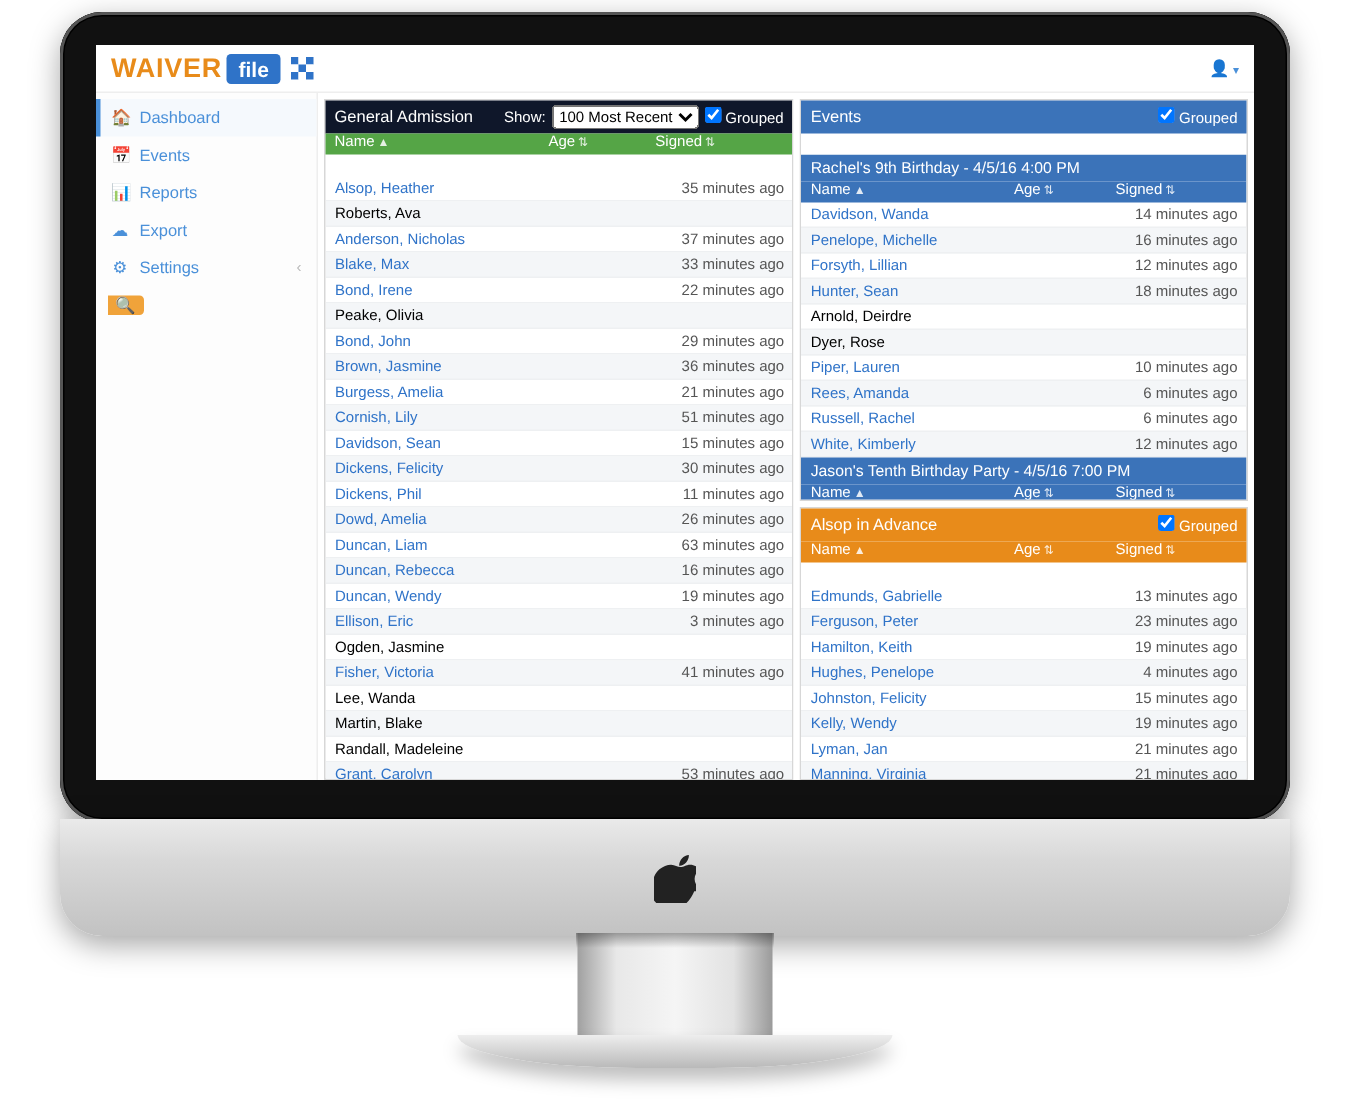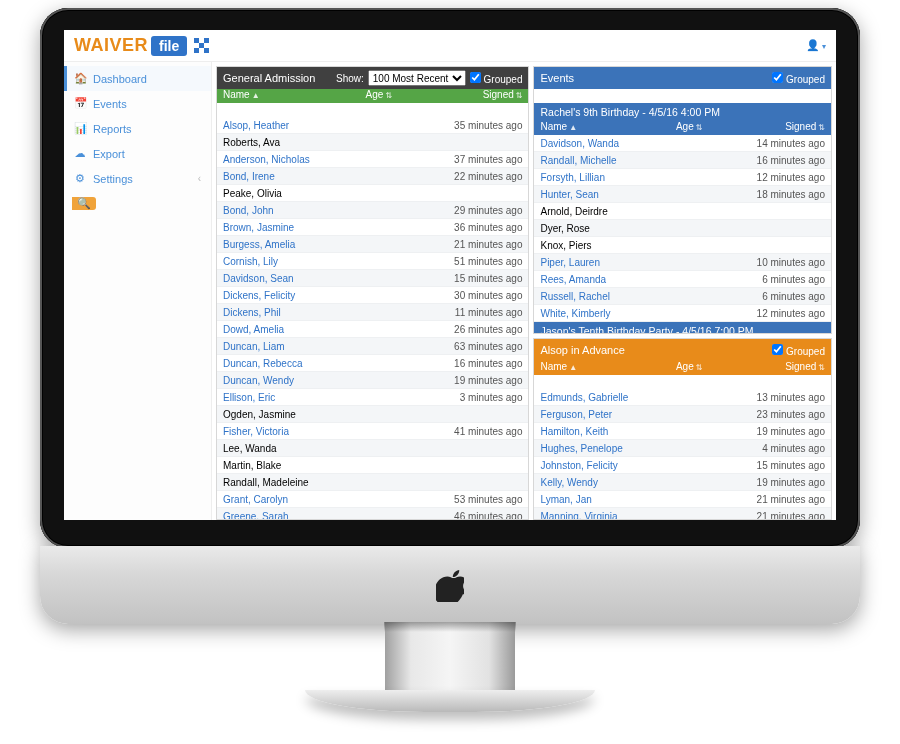--- a/index.html
+++ b/index.html
@@ -37,33 +37,33 @@
 .sidebar-search input { flex:1; border:1px solid #ddd; border-radius:3px 0 0 3px; padding:4px 6px; font-size:10px; outline:none; }
 .sidebar-search button { background:#f0a33a; border:none; color:#fff; width:24px; border-radius:0 3px 3px 0; cursor:pointer; font-size:11px; }
 
 .main { flex:1; display:flex; gap:4px; padding:4px 4px 0 4px; overflow:hidden; }
 .col { display:flex; flex-direction:column; gap:4px; overflow:hidden; }
 .col-left { flex:1.05; } .col-right { flex:1; }
 
 .panel { border:1px solid #d7d7d7; display:flex; flex-direction:column; min-height:0; background:#fff; }
 .panel.fill { flex:1; min-height:0; }
 .panel-head { display:flex; align-items:center; padding:3px 6px; color:#fff; font-size:11px; height:22px; }
-.panel-head.green { background:#404040; }
+.panel-head.green { background:#0f172a; }
 .panel-head.blue { background:#3b73b9; }
 .panel-head.orange { background:#e88b1a; }
 .panel-title { font-weight:500; flex:1; }
 .panel-ctrl { display:flex; align-items:center; gap:4px; font-size:10px; }
 .panel-ctrl select { font-size:10px; height:16px; }
 .panel-ctrl input[type=checkbox] { width:11px; height:11px; }
 .sub-head { background:#3b73b9; color:#fff; font-size:10.5px; padding:3px 6px; height:18px; display:flex; align-items:center; }
 .cols-head { display:flex; align-items:center; font-size:10px; background:inherit; color:#fff; padding:0 6px 3px 6px; }
 .cols-head.green{background:#55a546;} .cols-head.blue{background:#3b73b9;} .cols-head.orange{background:#e88b1a;}
 .col-h { cursor:pointer; }
 .col-h .sort { font-size:8px; margin-left:2px; opacity:.85; }
-.col-name { flex:2; } .col-age { flex:1; } .col-signed { flex:1.2; text-align:right; }
+.col-name { flex:2; } .col-age { flex:1; } .col-signed { flex:1.2; }
 
 .rows { overflow:auto; flex:1;margin-top:14px; }
 .row { display:flex; font-size:10px; padding:2.5px 6px; border-bottom:1px solid #eef0f2; }
 .row:nth-child(even){ background:#f4f6f8; }
 .row a { color:#2f73c8; text-decoration:none; }
 .row .rn { flex:2; } .row .ra { flex:1; } .row .rs { flex:1.2; text-align:right; color:#555; }
 
 
 .rows::-webkit-scrollbar{width:0;}
 </style>
@@ -150,20 +150,25 @@
                     <span class="rn"><span>Roberts, Ava</span></span>
                     <span class="ra"></span>
                     <span class="rs"></span>
                   </div>
                   <div class="row">
                     <span class="rn"><a href="#">Anderson, Nicholas</a></span>
                     <span class="ra"></span>
                     <span class="rs">37 minutes ago</span>
                   </div>
                   <div class="row">
+                    <span class="rn"><a href="#">Blake, Max</a></span>
+                    <span class="ra"></span>
+                    <span class="rs">33 minutes ago</span>
+                  </div>
+                  <div class="row">
                     <span class="rn"><a href="#">Bond, Irene</a></span>
                     <span class="ra"></span>
                     <span class="rs">22 minutes ago</span>
                   </div>
                   <div class="row">
                     <span class="rn"><span>Peake, Olivia</span></span>
                     <span class="ra"></span>
                     <span class="rs"></span>
                   </div>
                   <div class="row">
@@ -279,46 +284,41 @@
                     <span class="col-h col-name">Name<span class="sort">▲</span></span>
                     <span class="col-h col-age">Age<span class="sort">⇅</span></span>
                     <span class="col-h col-signed">Signed<span class="sort">⇅</span></span>
                   </div>
                   <div class="row">
                     <span class="rn"><a href="#">Davidson, Wanda</a></span>
                     <span class="ra"></span>
                     <span class="rs">14 minutes ago</span>
                   </div>
                   <div class="row">
-                    <span class="rn"><a href="#">Randall, Michelle</a></span>
+                    <span class="rn"><a href="#">Penelope, Michelle</a></span>
                     <span class="ra"></span>
                     <span class="rs">16 minutes ago</span>
                   </div>
                   <div class="row">
                     <span class="rn"><a href="#">Forsyth, Lillian</a></span>
                     <span class="ra"></span>
                     <span class="rs">12 minutes ago</span>
                   </div>
                   <div class="row">
                     <span class="rn"><a href="#">Hunter, Sean</a></span>
                     <span class="ra"></span>
                     <span class="rs">18 minutes ago</span>
                   </div>
                   <div class="row">
                     <span class="rn"><span>Arnold, Deirdre</span></span>
                     <span class="ra"></span>
                     <span class="rs"></span>
                   </div>
                   <div class="row">
                     <span class="rn"><span>Dyer, Rose</span></span>
-                    <span class="ra"></span>
-                    <span class="rs"></span>
-                  </div>
-                  <div class="row">
-                    <span class="rn"><span>Knox, Piers</span></span>
                     <span class="ra"></span>
                     <span class="rs"></span>
                   </div>
                   <div class="row">
                     <span class="rn"><a href="#">Piper, Lauren</a></span>
                     <span class="ra"></span>
                     <span class="rs">10 minutes ago</span>
                   </div>
                   <div class="row">
                     <span class="rn"><a href="#">Rees, Amanda</a></span>

